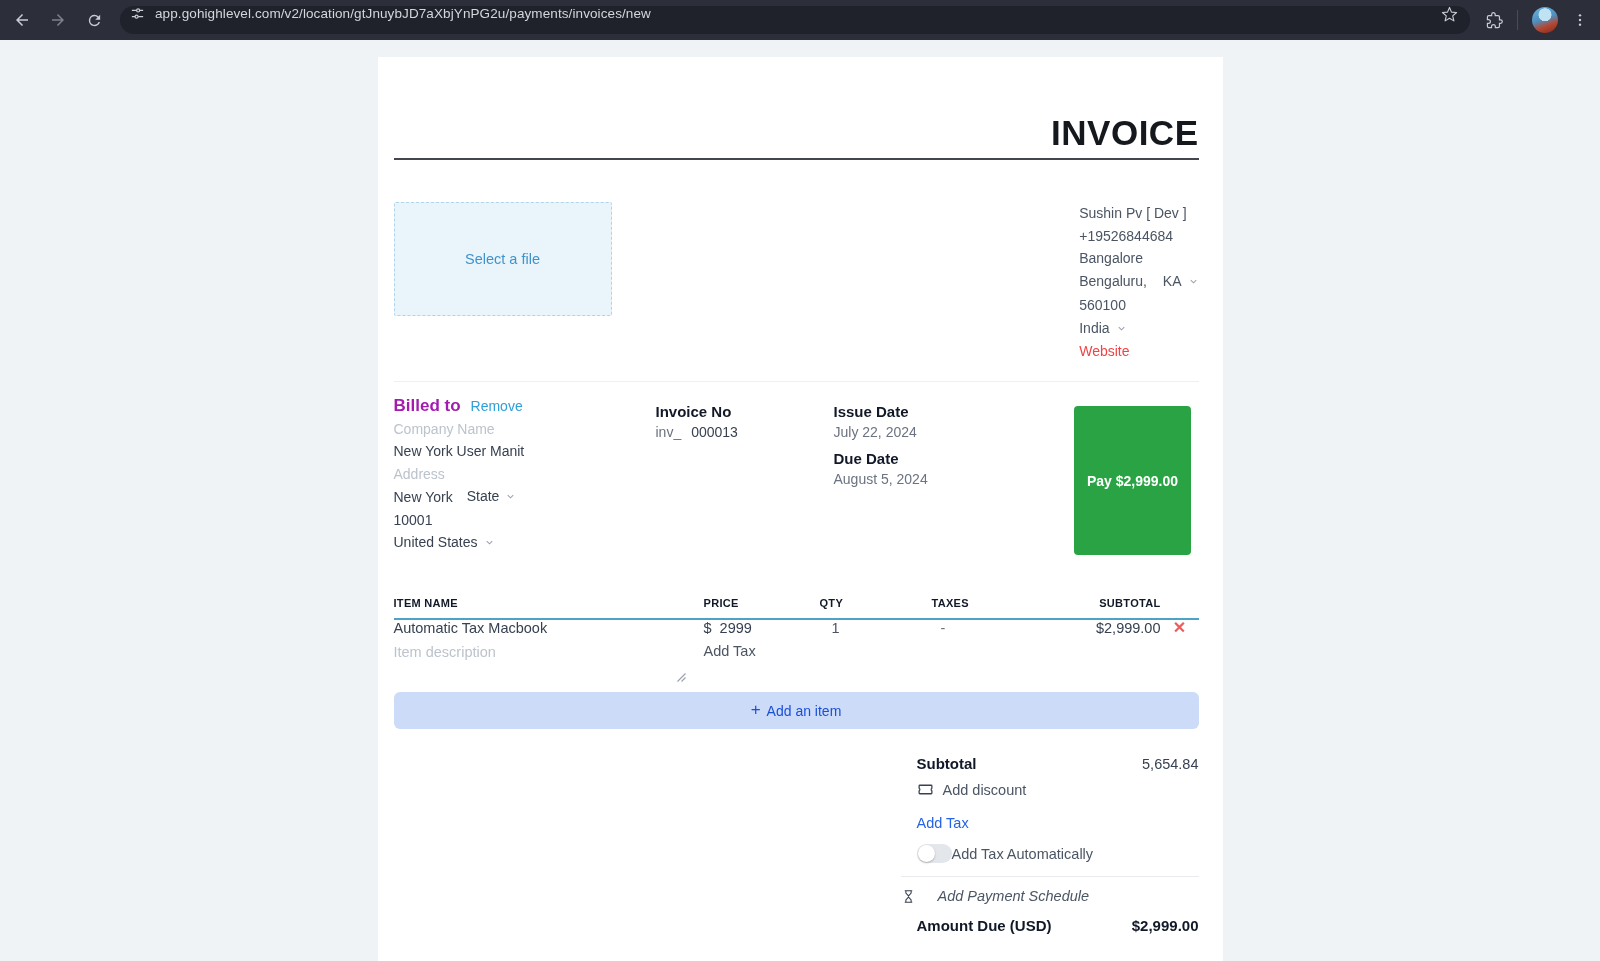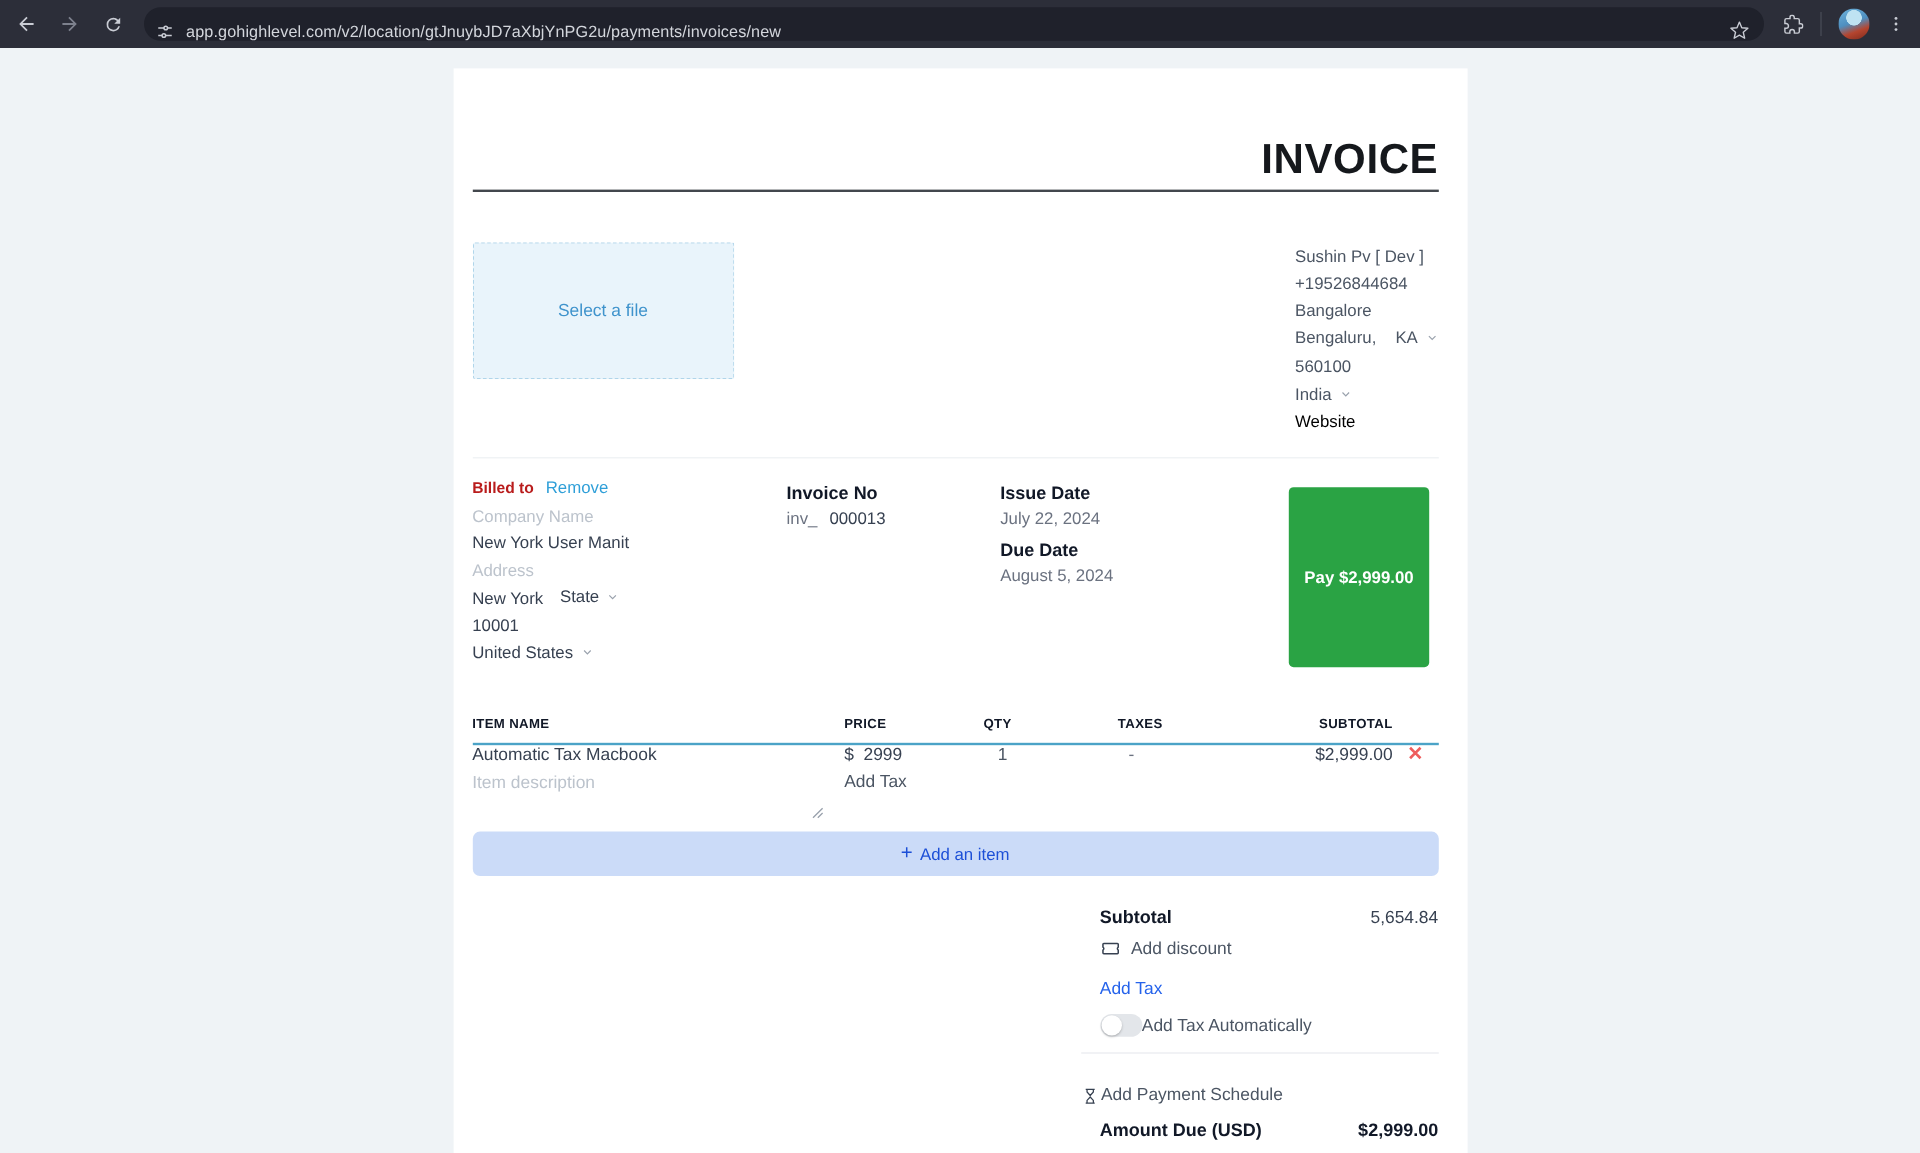--- a/index.html
+++ b/index.html
@@ -6,21 +6,21 @@
   html,body { width:1600px; height:961px; overflow:hidden;
     font-family:"Liberation Sans", sans-serif; background:#eff3f6; }
 
   
   .toolbar { height:40px; background:#2c2e39; display:flex; align-items:center;
     padding:0 12px; gap:16px; }
   .nav-btn { width:20px; height:20px; color:#c9ccd4; display:flex;
     align-items:center; justify-content:center; flex:0 0 auto; cursor:pointer; }
   .nav-btn.dim { color:#7d818d; }
   .url-pill { flex:1; height:28px; background:#1f212b; border-radius:14px;
-    display:flex; align-items:flex-end; padding:0 12px 0 10px; gap:10px; min-width:0; }
+    display:flex; align-items:flex-start; padding:0 12px 0 10px; gap:10px; min-width:0; }
   .site-info { color:#c9ccd4; display:flex; align-items:center; }
   .url-text { flex:1; color:#d3d6dc; font-size:13.5px; white-space:nowrap;
     overflow:hidden; letter-spacing:.1px; }
   .pill-star { color:#c9ccd4; display:flex; align-items:center; }
   .tb-right { display:flex; align-items:center; gap:14px; flex:0 0 auto; }
   .ext-icon { color:#c9ccd4; display:flex; }
   .tb-sep { width:1px; height:20px; background:#4a4d58; }
   .avatar { width:26px; height:26px; border-radius:50%;
     background:
       radial-gradient(circle at 50% 30%, #bfe3f2 0 28%, transparent 30%),
@@ -35,30 +35,30 @@
   .inv-title { text-align:right; font-size:35px; font-weight:700;
     color:#15181c; letter-spacing:.5px; line-height:1; }
   .title-rule { border-bottom:2px solid #43474d; margin-top:8px; }
 
   .top-row { display:flex; justify-content:space-between; margin-top:42px; }
   .file-box { width:218px; height:114px; background:#e9f4fb;
     border:1px dashed #b0d5ea; border-radius:2px; display:flex;
     align-items:center; justify-content:center; color:#3f93cc;
     font-size:14.5px; cursor:pointer; }
   .biz { text-align:left; font-size:14px; color:#4b5563; line-height:22.7px; }
-  .biz .ph { color:#000000; }
+  .biz .ph { color:#ef4444; }
   .chev { display:inline-block; margin-left:6px; color:#9aa2ad; vertical-align:-1px; }
   .inline-gap { margin-left:12px; }
 
   .section-divider { border-top:1px solid #edf0f3; margin-top:18px; }
 
   .billing-row { display:flex; margin-top:13px; }
   .billed-col { width:262px; font-size:14px; line-height:22.6px; color:#374151; }
   .billed-head { display:flex; align-items:baseline; gap:10px; }
-  .billed-label { font-size:13px; font-weight:700; color:#b91c1c; }
+  .billed-label { font-size:17px; font-weight:700; color:#a21caf; }
   .remove-link { font-size:14px; color:#2f9fd8; cursor:pointer; }
   .ph { color:#bcc3cc; }
   .city-state { display:flex; gap:14px; align-items:center; }
 
   .invno-col { width:178px; padding-top:8px; }
   .meta-label { font-size:15px; font-weight:700; color:#111827; }
   .invno-val { margin-top:4px; font-size:14px; }
   .inv-prefix { color:#6b7280; margin-right:10px; }
   .inv-num { color:#374151; }
 
@@ -104,21 +104,21 @@
   .subtotal-val { color:#374151; }
   .discount-row { margin-top:9px; display:flex; align-items:center; gap:9px; cursor:pointer; }
   .discount-row svg, .sched-row svg { color:#374151; flex:0 0 auto; }
   .addtax-link { margin-top:17px; color:#2563eb; cursor:pointer; }
   .toggle-row { margin-top:13px; display:flex; align-items:center; }
   .toggle { width:35px; height:19px; border-radius:10px; background:#e3e6ea;
     position:relative; cursor:pointer; flex:0 0 auto; }
   .toggle .knob { position:absolute; left:1px; top:1px; width:17px; height:17px;
     border-radius:50%; background:#fff; box-shadow:0 1px 2px rgba(0,0,0,.25); }
   .tdivider { border-top:1px solid #e8eaee; margin-top:13px; }
-  .sched-row { margin-top:27px; display:flex; align-items:center; gap:2px; cursor:pointer; }
+  .sched-row { margin-top:11px; display:flex; align-items:center; gap:22px; cursor:pointer;font-style:italic; }
   .amount-row { margin-top:13px; }
   .amount-label, .amount-val { font-size:15px; font-weight:700; color:#111827; }
 </style>
 </head>
 <body>
 
 <div class="toolbar">
   <span class="nav-btn">
     <svg width="18" height="18" viewBox="0 0 24 24">
         <path d="M20 11H7.8l5.6-5.6L12 4l-8 8 8 8 1.4-1.4L7.8 13H20v-2z" fill="currentColor"></path>

